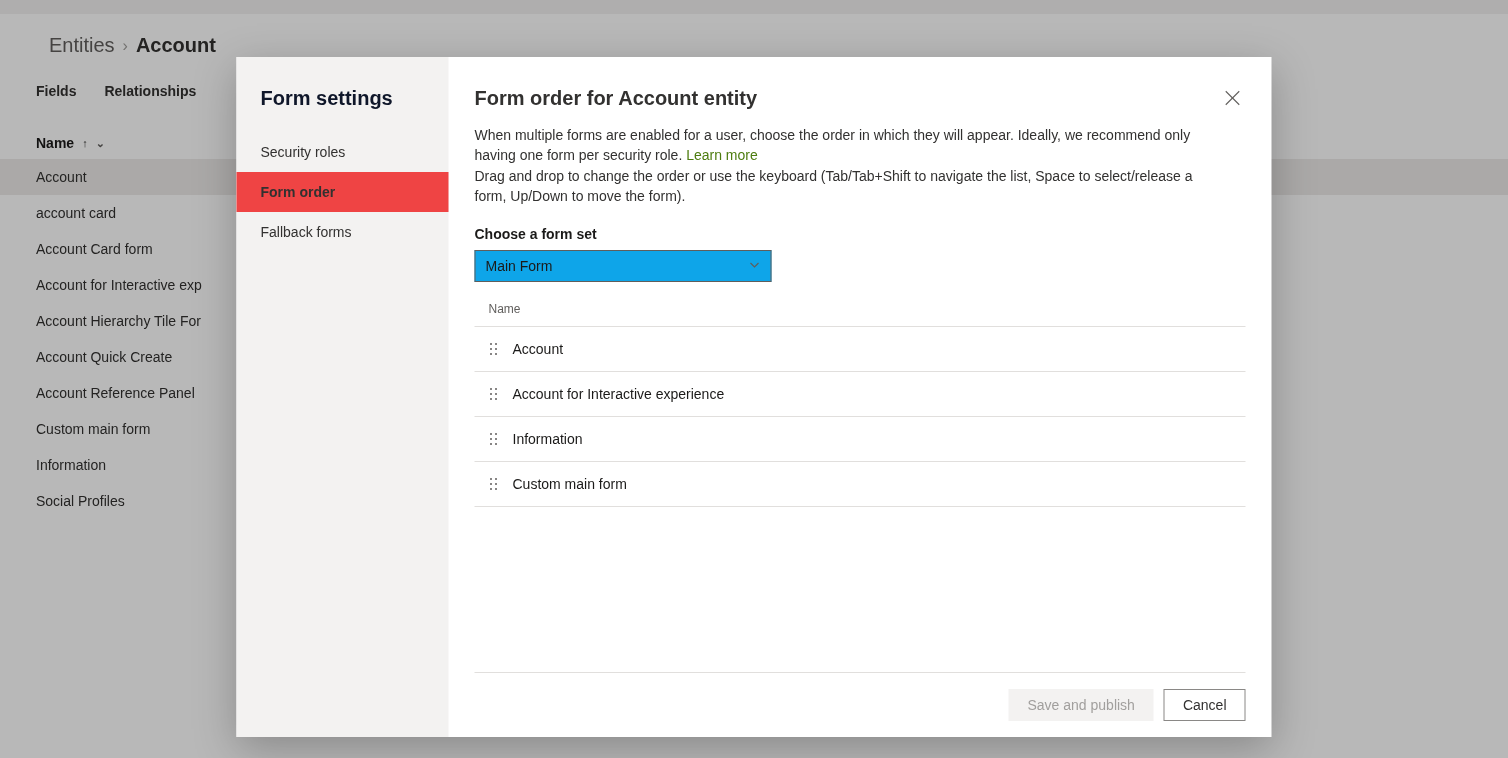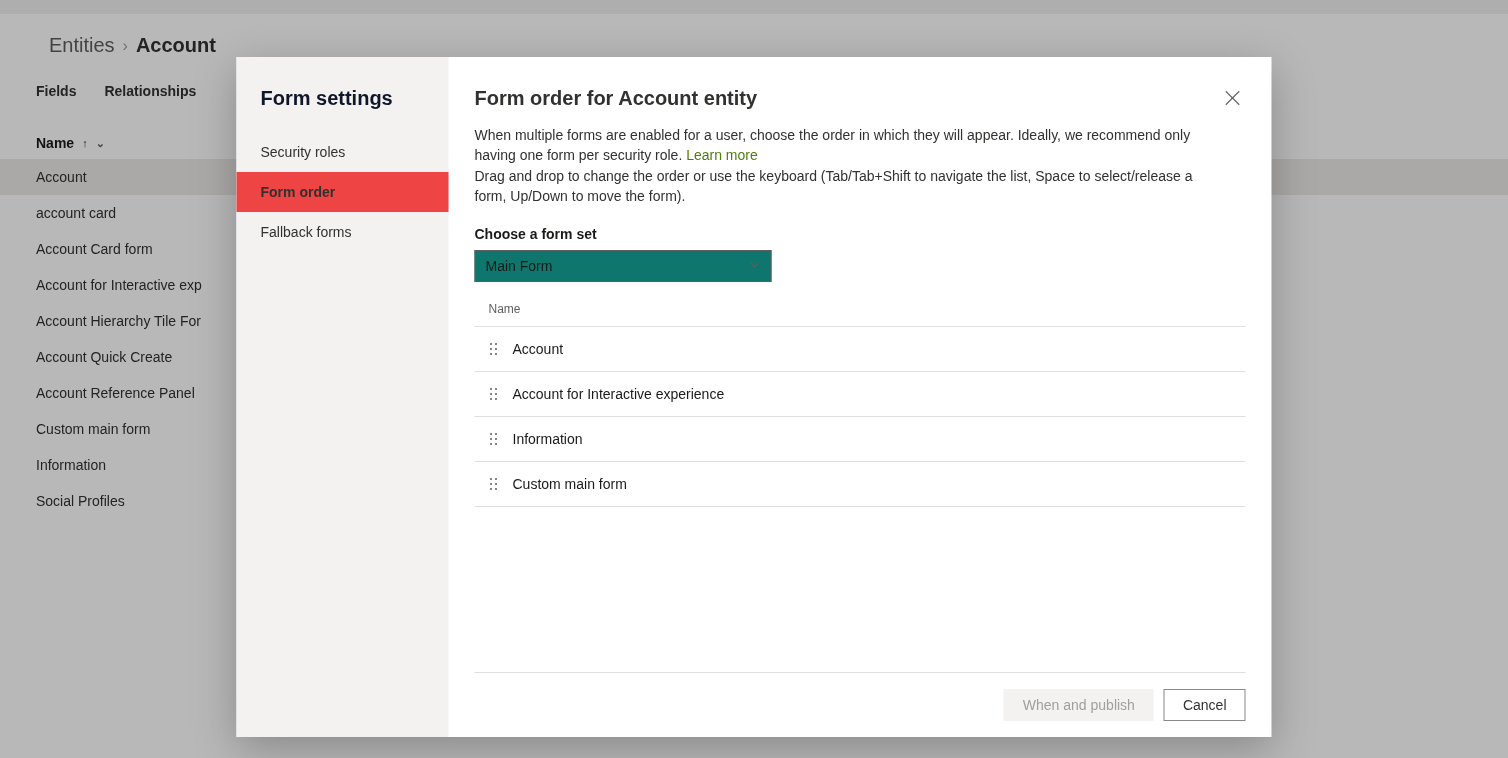--- a/index.html
+++ b/index.html
@@ -33,21 +33,21 @@
     .modal-main { flex: 1; display: flex; flex-direction: column; position: relative; padding: 0; }
     .modal-head { display: flex; align-items: center; justify-content: space-between; padding: 28px 26px 0 26px; }
     .modal-title { font-size: 20px; font-weight: 600; color: #323130; }
     .close-btn { background: none; border: none; cursor: pointer; padding: 4px; color: #605e5c; }
     .close-btn svg { width: 18px; height: 18px; display: block; }
     .modal-desc { padding: 14px 26px 0; font-size: 14px; color: #323130; line-height: 1.45; max-width: 780px; }
     .modal-desc a { color: #4d7c0f; text-decoration: none; cursor: pointer; }
 
     .form-set-block { padding: 20px 26px 0; }
     .formset-label { font-size: 14px; font-weight: 600; }
-    .select-wrap { margin-top: 8px; width: 297px; height: 32px; border: 1px solid #605e5c; display: flex; align-items: center; justify-content: space-between; padding: 0 10px; font-size: 14px; cursor: pointer; background: #0f766e; }
+    .select-wrap { margin-top: 8px; width: 297px; height: 32px; border: 1px solid #605e5c; display: flex; align-items: center; justify-content: space-between; padding: 0 10px; font-size: 14px; cursor: pointer; background: #0ea5e9; }
     .select-wrap svg { width: 12px; height: 12px; color: #605e5c; }
 
     .grid { padding: 10px 26px 0; flex: 1; }
     .grid-header { font-size: 12px; color: #605e5c; padding: 10px 0 10px 14px; border-bottom: 1px solid #e1dfdd; }
     .grid-row { display: flex; align-items: center; gap: 14px; padding: 14px 0 14px 14px; border-bottom: 1px solid #e1dfdd; font-size: 14px; cursor: grab; }
     .drag-handle { color: #605e5c; display: inline-flex; }
     .drag-handle svg { width: 10px; height: 14px; }
 
     .modal-footer { border-top: 1px solid #e1dfdd; margin: 0 26px; padding: 16px 0; display: flex; justify-content: flex-end; gap: 10px; }
     .btn { height: 32px; padding: 0 18px; font-size: 14px; border: 1px solid transparent; cursor: pointer; }
@@ -177,17 +177,17 @@
                 <circle cx="7.5" cy="7" r="1"></circle>
                 <circle cx="2.5" cy="12" r="1"></circle>
                 <circle cx="7.5" cy="12" r="1"></circle>
               </svg>
             </span>
             <span>Custom main form</span>
           </div>
         </div>
     </div>
     <div class="modal-footer">
-      <button class="btn btn-primary">When and publish</button>
+      <button class="btn btn-primary">Save and publish</button>
       <button class="btn btn-default">Cancel</button>
     </div>
   </div>
 </div>
 
 </body></html>

